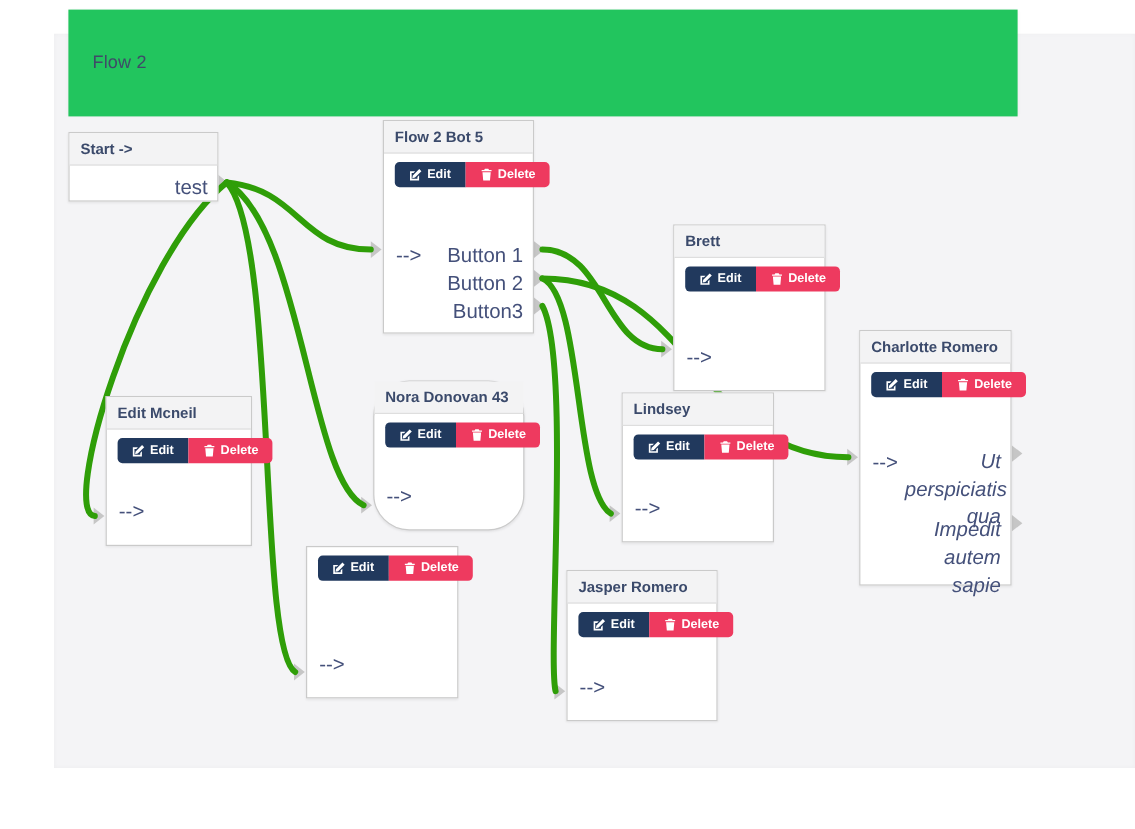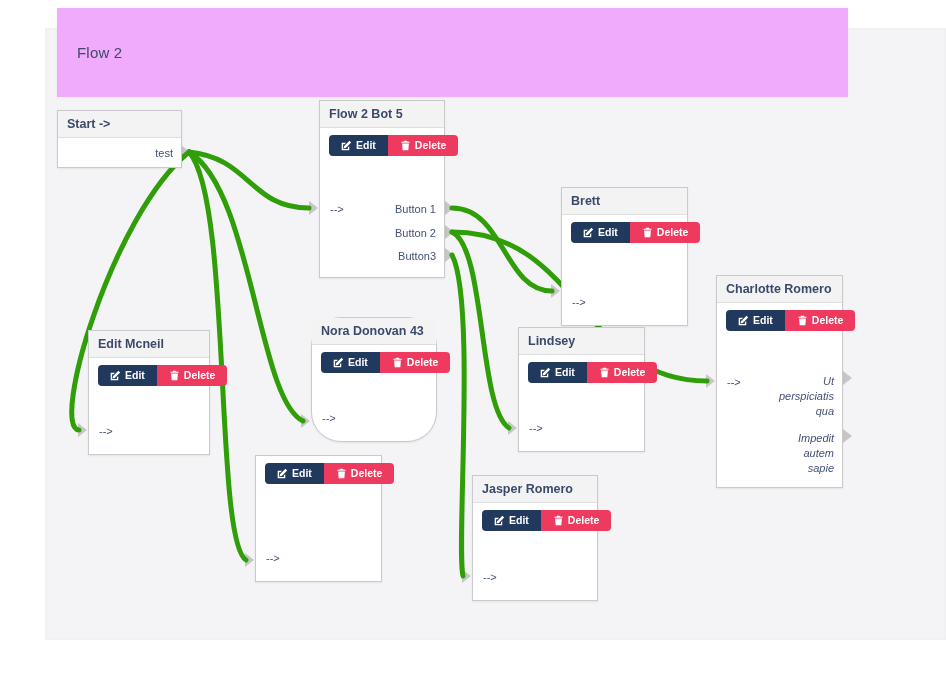--- a/index.html
+++ b/index.html
@@ -1,30 +1,30 @@
 <!DOCTYPE html>
 <html><head>
 <meta charset="utf-8">
 <style>
   html,body{margin:0;padding:0;background:#ffffff;font-family:"Liberation Sans",sans-serif;}
   #stage{position:relative;width:946px;height:691px;overflow:hidden;background:#ffffff;}
   #canvas{position:absolute;left:45px;top:28px;width:901px;height:612px;background:#f4f4f6;box-shadow:inset 0 0 4px rgba(0,0,0,.03);}
-  #flow-header{position:absolute;left:57px;top:8px;width:791px;height:89px;background:#f0abfc;box-shadow:0 0 3px rgba(0,0,0,.05);}
+  #flow-header{position:absolute;left:57px;top:8px;width:791px;height:89px;background:#22c55e;box-shadow:0 0 3px rgba(0,0,0,.05);}
   #flow-title{position:absolute;left:20px;top:36px;font-size:15px;color:#3f4a68;letter-spacing:.2px;}
   #edges{position:absolute;left:0;top:0;width:946px;height:691px;z-index:3;pointer-events:none;}
   #edges path{fill:none;stroke-width:5;stroke-linecap:round;}
   .port{position:absolute;width:0;height:0;border-top:7px solid transparent;border-bottom:7px solid transparent;border-left:9px solid #c6c6c6;z-index:2;}
   .node{position:absolute;background:#ffffff;border:1px solid #cacaca;box-shadow:0 1px 2px rgba(0,0,0,.07);z-index:4;box-sizing:border-box;}
   .node-header{background:#f3f3f4;border-bottom:1px solid #dedede;padding:6px 9px;font-size:12.5px;font-weight:bold;color:#3b4a6b;white-space:nowrap;overflow:hidden;}
   .btn-row{display:flex;padding:7px 9px 0 9px;}
   .btn{display:flex;align-items:center;gap:4px;font-size:10.5px;font-weight:bold;color:#ffffff;padding:5px 12px;cursor:pointer;line-height:1;}
   .btn svg{width:11px;height:11px;display:block;}
   .btn-edit{background:#21395d;border-radius:4px 0 0 4px;}
   .btn-delete{background:#ee3a5f;border-radius:0 4px 4px 0;}
-  .io-label{position:absolute;font-size:11px;color:#44507a;white-space:nowrap;}
+  .io-label{position:absolute;font-size:17px;color:#44507a;white-space:nowrap;}
   .out-right{right:8px;text-align:right;}
   .wrap-words{width:80px;word-spacing:200px;line-height:1.35;white-space:normal;font-style:italic;}
 </style>
 </head>
 <body>
 
 <div id="stage">
   <div id="canvas"></div>
 
   <div id="flow-header">

